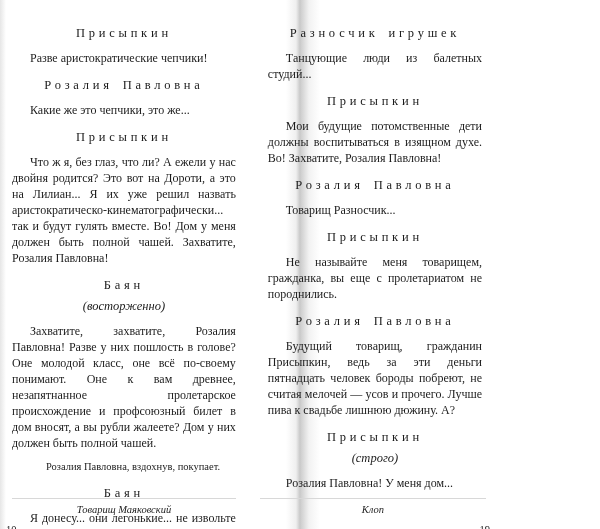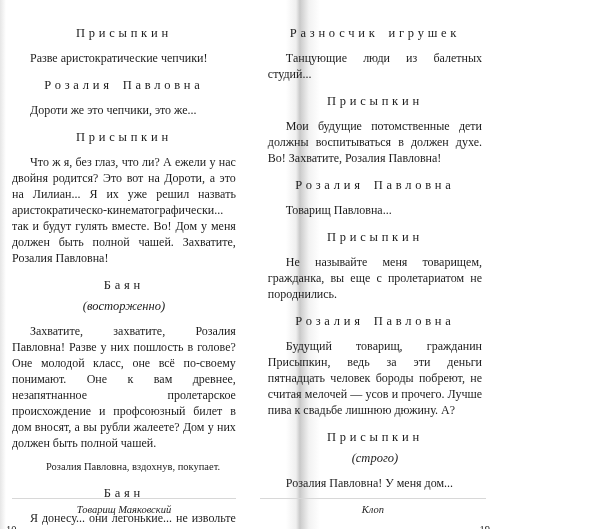--- a/index.html
+++ b/index.html
@@ -86,21 +86,21 @@
 </head>
 <body>
 
 <div class="spread">
 
   <div class="page left">
     <div class="character">Присыпкин</div>
     <div class="paragraph">Разве аристократические чепчики!</div>
 
     <div class="character">Розалия Павловна</div>
-    <div class="paragraph">Дороти же это чепчики, это же...</div>
+    <div class="paragraph">Какие же это чепчики, это же...</div>
 
     <div class="character">Присыпкин</div>
     <div class="paragraph">Что ж я, без глаз, что ли? А ежели у нас двойня родится? Это вот на Дороти, а это на Лилиан... Я их уже решил назвать аристократическо-кинематографически... так и будут гулять вместе. Во! Дом у меня должен быть полной чашей. Захватите, Розалия Павловна!</div>
 
     <div class="character">Баян</div>
     <div class="direction">(восторженно)</div>
     <div class="paragraph">Захватите, захватите, Розалия Павловна! Разве у них пошлость в голове? Оне молодой класс, оне всё по-своему понимают. Оне к вам древнее, незапятнанное пролетарское происхождение и профсоюзный билет в дом вносят, а вы рубли жалеете? Дом у них должен быть полной чашей.</div>
 
     <div class="stage">Розалия Павловна, вздохнув, покупает.</div>
 
@@ -111,24 +111,24 @@
       <span class="page-num num-left">10</span>
       <span class="running-title">Товарищ Маяковский</span>
     </div>
   </div>
 
   <div class="page right">
     <div class="character">Разносчик игрушек</div>
     <div class="paragraph">Танцующие люди из балетных студий...</div>
 
     <div class="character">Присыпкин</div>
-    <div class="paragraph">Мои будущие потомственные дети должны воспитываться в должен духе. Во! Захватите, Розалия Павловна!</div>
+    <div class="paragraph">Мои будущие потомственные дети должны воспитываться в изящном духе. Во! Захватите, Розалия Павловна!</div>
 
     <div class="character">Розалия Павловна</div>
-    <div class="paragraph">Товарищ Павловна...</div>
+    <div class="paragraph">Товарищ Разносчик...</div>
 
     <div class="character">Присыпкин</div>
     <div class="paragraph">Не называйте меня товарищем, гражданка, вы еще с пролетариатом не породнились.</div>
 
     <div class="character">Розалия Павловна</div>
     <div class="paragraph">Будущий товарищ, гражданин Присыпкин, ведь за эти деньги пятнадцать человек бороды побреют, не считая мелочей — усов и прочего. Лучше пива к свадьбе лишнюю дюжину. А?</div>
 
     <div class="character">Присыпкин</div>
     <div class="direction">(строго)</div>
     <div class="paragraph">Розалия Павловна! У меня дом...</div>

